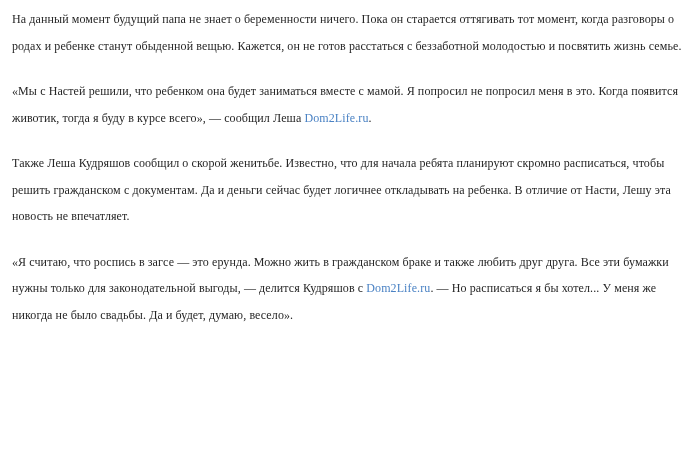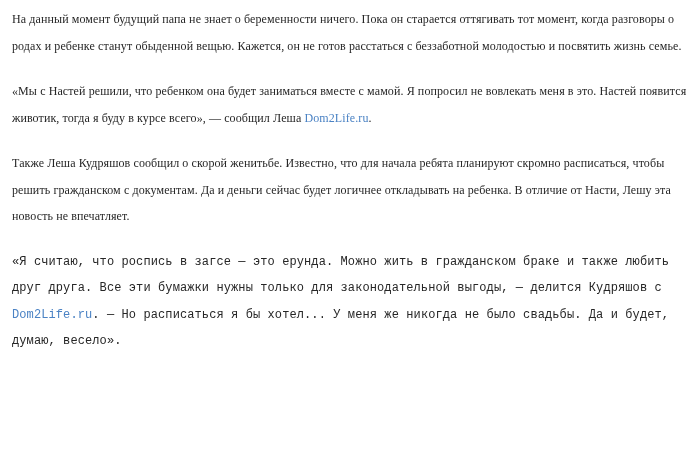--- a/index.html
+++ b/index.html
@@ -21,29 +21,28 @@
   .para {
     font-size: 12px;
     line-height: 26.5px;
     margin: 0 0 19px 8px;
     text-align: left;
     color: #262626;
     letter-spacing: 0.1px;
   }
   .para:last-child {
     margin-bottom: 0;
-    font-family: Liberation Mono, monospace;
   }
   .link {
     color: #4a82c4;
     text-decoration: none;
     cursor: pointer;
   }
 </style>
 </head>
 <body>
 
 <div class="article">
   <p class="para"><span>На данный момент будущий папа не знает о беременности ничего. Пока он старается оттягивать тот момент, когда разговоры о родах и ребенке станут обыденной вещью. Кажется, он не готов расстаться с беззаботной молодостью и посвятить жизнь семье.</span></p>
-  <p class="para"><span>«Мы с Настей решили, что ребенком она будет заниматься вместе с мамой. Я попросил не вовлекать меня в это. Настей появится животик, тогда я буду в курсе всего», — сообщил Леша </span><a class="link" style="color: rgb(74, 130, 196);">Dom2Life.ru</a><span>.</span></p>
+  <p class="para"><span>«Мы с Настей решили, что ребенком она будет заниматься вместе с мамой. Я попросил не попросил меня в это. Когда появится животик, тогда я буду в курсе всего», — сообщил Леша </span><a class="link" style="color: rgb(74, 130, 196);">Dom2Life.ru</a><span>.</span></p>
   <p class="para"><span>Также Леша Кудряшов сообщил о скорой женитьбе. Известно, что для начала ребята планируют скромно расписаться, чтобы решить гражданском с документам. Да и деньги сейчас будет логичнее откладывать на ребенка. В отличие от Насти, Лешу эта новость не впечатляет.</span></p>
   <p class="para"><span>«Я считаю, что роспись в загсе — это ерунда. Можно жить в гражданском браке и также любить друг друга. Все эти бумажки нужны только для законодательной выгоды, — делится Кудряшов с </span><a class="link" style="color: rgb(74, 130, 196);">Dom2Life.ru</a><span>. — Но расписаться я бы хотел... У меня же никогда не было свадьбы. Да и будет, думаю, весело».</span></p>
 </div>
 
 </body></html>

